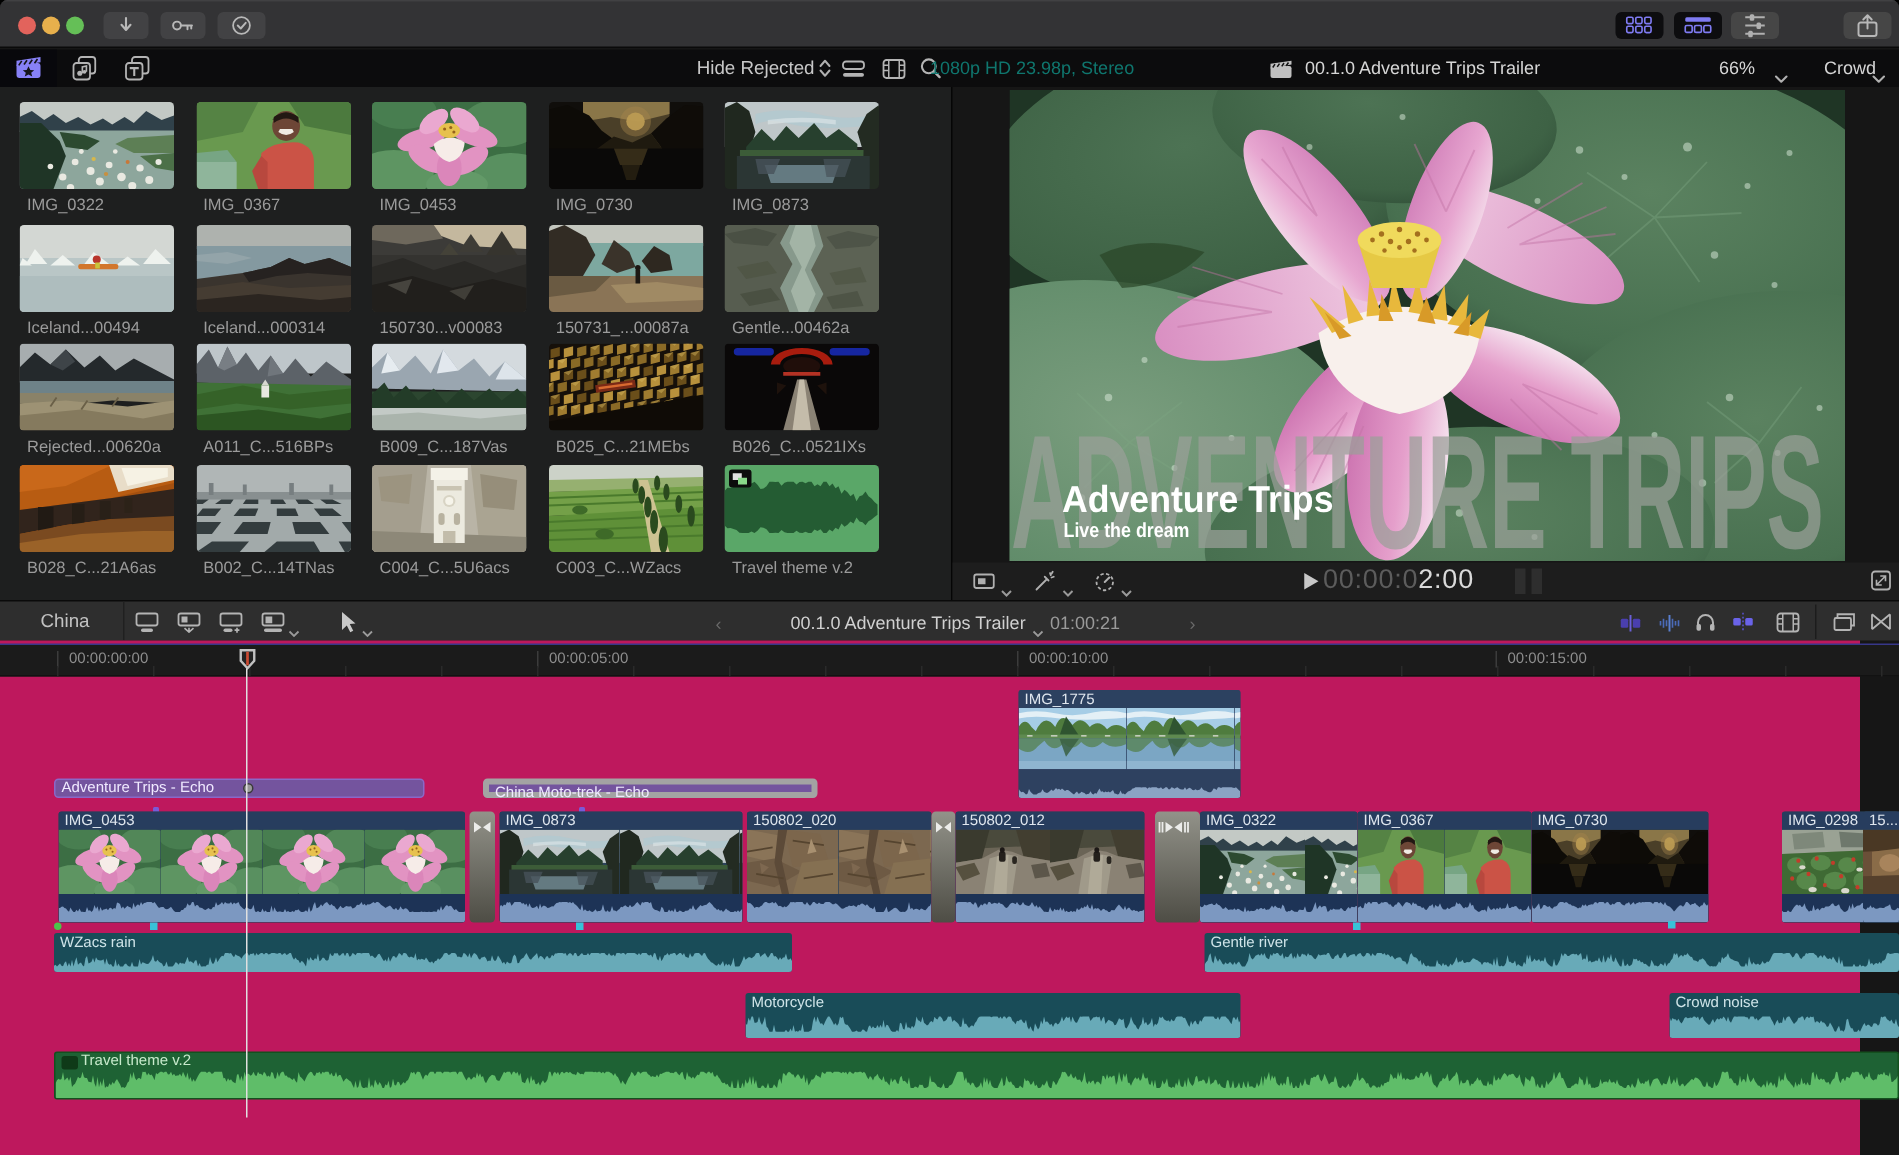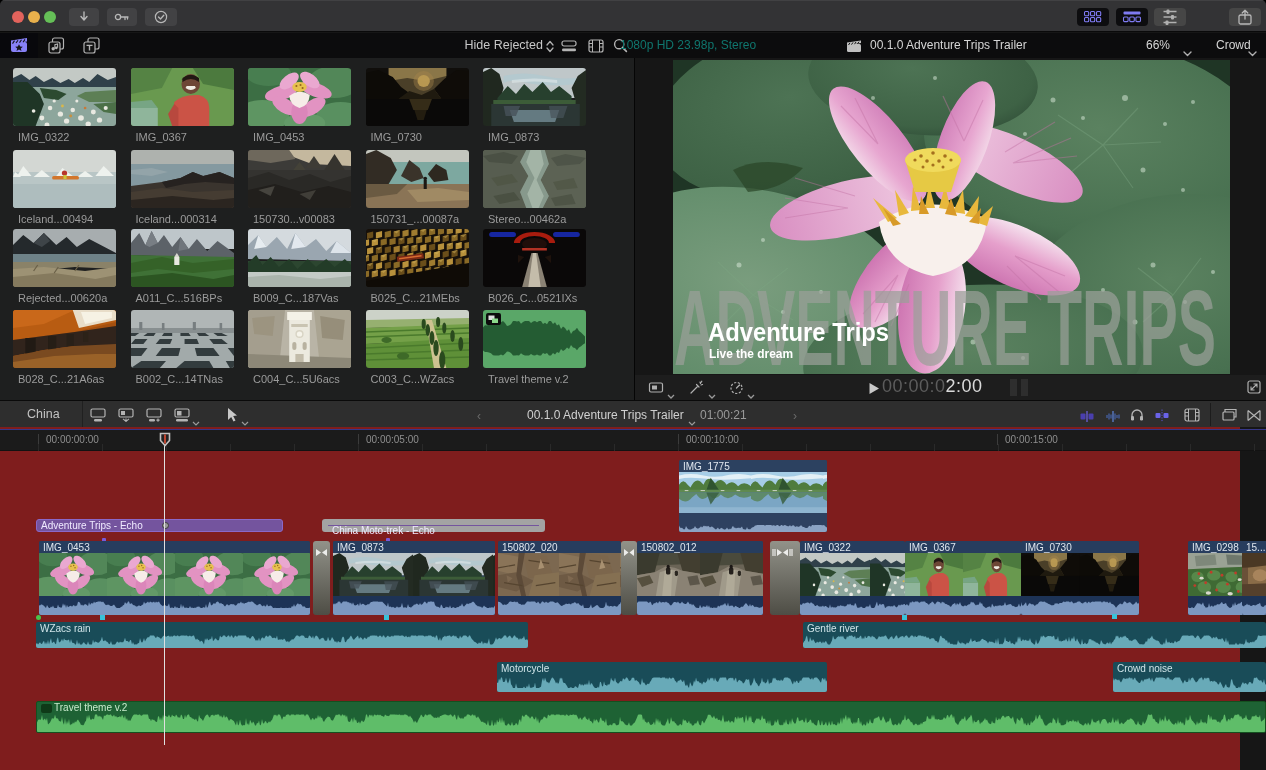--- a/index.html
+++ b/index.html
@@ -16,21 +16,21 @@
 #browser{left:0;top:58px;width:634px;height:342px;background:#1e1f1f}
 .cell{position:absolute;width:103px}
 .cell svg.ph{position:absolute;left:0;top:0;width:103px;height:58px;border-radius:3px;overflow:hidden}
 .cell .lb{position:absolute;left:5px;top:63px;font-size:11px;color:#9b9b9b;white-space:nowrap}
 
 #viewer{left:634px;top:58px;width:632px;height:342px;background:#161616;border-left:1px solid #050505}
 #transport{position:absolute;left:0;top:317px;width:632px;height:25px;background:#1d1d1d}
 
 #ttb{left:0;top:400px;width:1266px;height:27px;background:#2e2e2e;border-top:1px solid #0a0a0a}
 
-#tl{left:0;top:427px;width:1240px;height:343px;background:#7f1d1d}
+#tl{left:0;top:427px;width:1240px;height:343px;background:#be185d}
 .rl{position:absolute;top:0;left:0;width:1266px;height:21px;background:#1b1b1b;border-bottom:1px solid #121212}
 .rlb{position:absolute;top:4px;font-size:10px;color:#8e8e8e}
 .clipname{position:absolute;left:4px;top:1px;font-size:10px;color:#dfe6ee;white-space:nowrap;overflow:hidden}
 .vclip{position:absolute;border-radius:2px;overflow:hidden;background:#2c4258}
 .vhead{position:absolute;left:0;top:0;right:0;height:12px;background:#273d5e}
 .thumbs{position:absolute;left:0;top:12px;right:0;overflow:hidden;display:flex}
 .thumbs svg{flex:0 0 auto}
 .wavebox{position:absolute;left:0;right:0;overflow:hidden;background:#27405c}
 .aclip{position:absolute;border-radius:2px;overflow:hidden;background:#194c58}
 .aclip .nm{position:absolute;left:4px;top:1px;font-size:10px;color:#cfe4e8;white-space:nowrap}
@@ -681,21 +681,21 @@
       <div class="cell" style="left:365.5px;top:92px">
         <svg class="ph" viewBox="0 0 100 58" preserveAspectRatio="none">
           <use href="#beach087a"></use>
         </svg>
         <div class="lb">150731_...00087a</div>
       </div>
       <div class="cell" style="left:483px;top:92px">
         <svg class="ph" viewBox="0 0 100 58" preserveAspectRatio="none">
           <use href="#canyon462a"></use>
         </svg>
-        <div class="lb">Stereo...00462a</div>
+        <div class="lb">Gentle...00462a</div>
       </div>
       <div class="cell" style="left:13px;top:171px">
         <svg class="ph" viewBox="0 0 100 58" preserveAspectRatio="none">
           <use href="#vestrahorn"></use>
         </svg>
         <div class="lb">Rejected...00620a</div>
       </div>
       <div class="cell" style="left:130.5px;top:171px">
         <svg class="ph" viewBox="0 0 100 58" preserveAspectRatio="none">
           <use href="#dolomites"></use>
@@ -1035,21 +1035,21 @@
         </div>
         <div class="wavebox" style="bottom:0;height:19px;background:#2e4160">
           <svg width="148" height="17" viewBox="0 0 148 17" style="position:absolute;left:0;bottom:0;" preserveAspectRatio="none">
             <path d="M0,17 L0,10.6 L1,12.4 L2,13.1 L3,12.8 L4,13.7 L5,14.6 L6,14.1 L7,11.0 L8,12.8 L9,13.9 L10,14.6 L11,14.6 L12,14.6 L13,13.8 L14,13.5 L15,13.1 L16,11.1 L17,12.8 L18,13.3 L19,13.7 L20,13.1 L21,12.4 L22,11.3 L23,12.4 L24,11.5 L25,10.4 L26,11.4 L27,10.8 L28,11.7 L29,10.7 L30,11.5 L31,12.4 L32,11.7 L33,11.6 L34,12.3 L35,13.1 L36,14.0 L37,14.6 L38,13.5 L39,12.6 L40,14.2 L41,13.9 L42,12.8 L43,13.3 L44,13.7 L45,14.6 L46,14.4 L47,14.1 L48,12.5 L49,14.1 L50,14.6 L51,13.6 L52,14.2 L53,12.3 L54,10.7 L55,12.8 L56,12.5 L57,13.4 L58,12.7 L59,13.1 L60,12.6 L61,13.3 L62,12.5 L63,11.6 L64,14.0 L65,14.2 L66,14.6 L67,14.4 L68,12.0 L69,14.2 L70,14.0 L71,14.6 L72,13.6 L73,12.6 L74,12.3 L75,11.8 L76,10.6 L77,10.5 L78,9.9 L79,9.9 L80,9.9 L81,9.9 L82,10.0 L83,9.9 L84,9.9 L85,9.9 L86,10.8 L87,9.9 L88,10.1 L89,9.9 L90,9.9 L91,9.9 L92,9.9 L93,10.5 L94,10.5 L95,9.9 L96,11.0 L97,10.6 L98,9.9 L99,9.9 L100,11.1 L101,11.2 L102,9.9 L103,10.1 L104,10.9 L105,10.2 L106,9.9 L107,10.6 L108,11.1 L109,11.3 L110,11.3 L111,9.9 L112,11.5 L113,10.7 L114,10.2 L115,10.6 L116,11.7 L117,11.8 L118,11.1 L119,11.9 L120,11.6 L121,11.3 L122,9.9 L123,11.3 L124,12.0 L125,12.1 L126,12.8 L127,13.1 L128,13.1 L129,12.5 L130,10.7 L131,10.9 L132,11.7 L133,9.9 L134,9.9 L135,10.3 L136,9.9 L137,9.9 L138,9.9 L139,9.9 L140,9.9 L141,9.9 L142,9.9 L143,10.2 L144,10.3 L145,9.9 L146,10.9 L147,11.9 L148,12.6 L148,17 Z" fill="#8ea6c6" opacity="0.97"></path>
           </svg>
         </div>
       </div>
       <div class="abs" style="left:36px;top:92px;width:247px;height:13px;background:#74549e;border-radius:3px;border:1px solid #8a68c8">
         <div style="font-size:10px;color:#f0eaff;padding:0 4px;line-height:12px;white-space:nowrap;overflow:hidden">Adventure Trips - Echo</div>
       </div>
-      <div class="abs" style="left:322px;top:92px;width:223px;height:13px;background:#74549e;border-radius:3px;border:6px solid #a3a3a3">
+      <div class="abs" style="left:322px;top:92px;width:223px;height:13px;background:#74549e;border-radius:3px;border:4px solid #a3a3a3">
         <div style="font-size:10px;color:#f0eaff;padding:0 4px;line-height:12px;white-space:nowrap;overflow:hidden">China Moto-trek - Echo</div>
       </div>
       <div class="abs" style="left:162px;top:95px;width:7px;height:7px;border-radius:50%;background:#9a9a9a;border:1px solid #3a3a3a"></div>
       <div class="abs" style="left:102px;top:111px;width:4px;height:4px;border-radius:1px;background:#7a5ad8"></div>
       <div class="abs" style="left:386px;top:111px;width:4px;height:4px;border-radius:1px;background:#7a5ad8"></div>
       <div class="abs" style="left:412px;top:110px"><svg width="11" height="9" viewBox="0 0 11 9" style="">
           <path d="M0.5,0.5 L10.5,0.5 L10.5,4.5 L5.5,8.5 L0.5,4.5 Z" fill="#6a5ae8"></path>
         </svg></div>
       <div class="vclip" style="left:39px;top:114px;width:271px;height:74px;background:#2c4258">
         <div class="vhead" style="background:#273d5e"></div>

